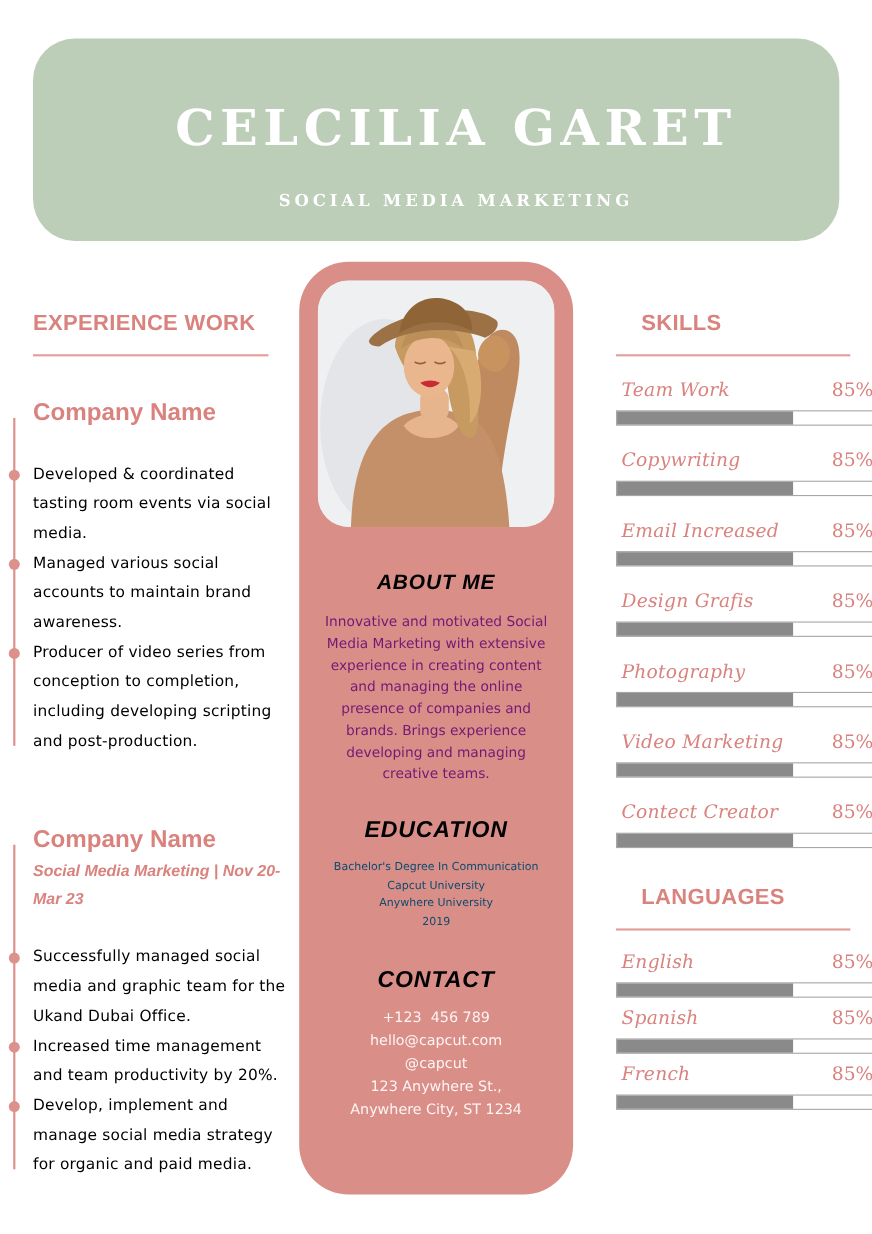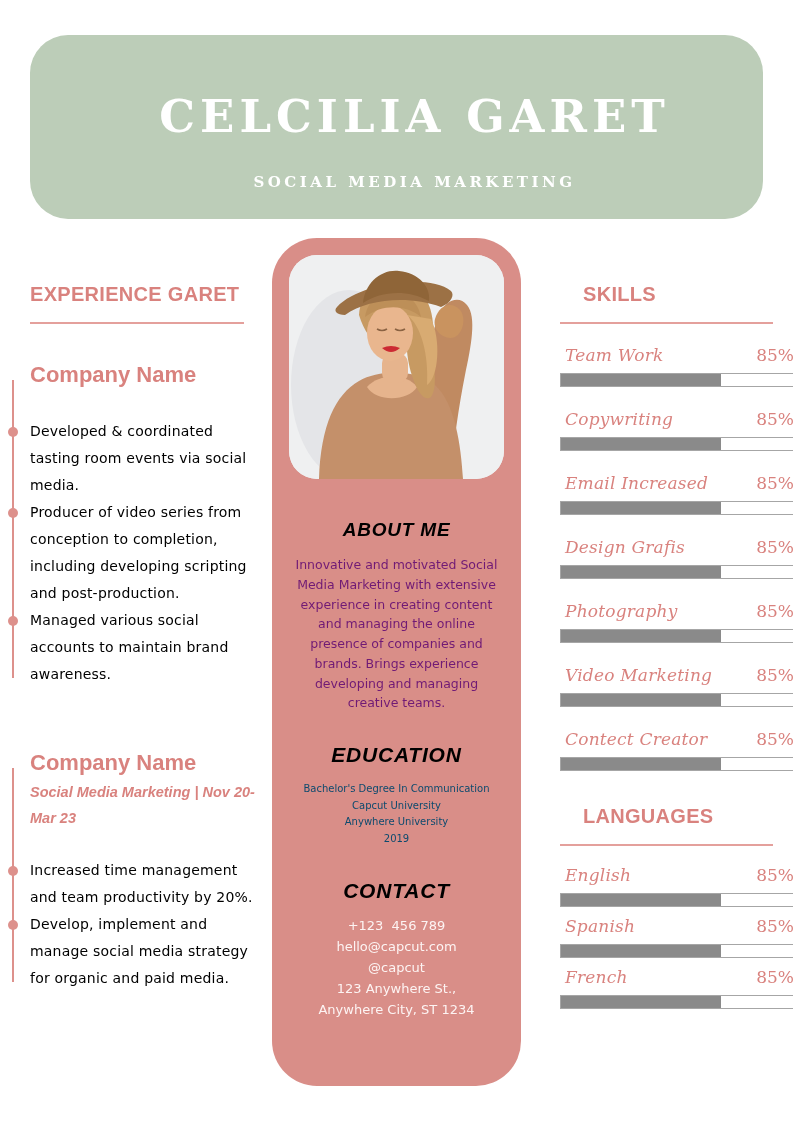--- a/index.html
+++ b/index.html
@@ -104,38 +104,39 @@
 </style>
 </head>
 <body>
 
 <div class="header-band">
   <div class="header-name">CELCILIA GARET</div>
   <div class="header-role">SOCIAL MEDIA MARKETING</div>
 </div>
 
 <div class="col-left">
-  <div class="section-title">EXPERIENCE GARET</div>
+  <div class="section-title">EXPERIENCE WORK</div>
   <hr class="rule">
 
   <div class="job">
     <div class="timeline"></div>
     <div class="job-company">Company Name</div>
     <ul class="job-bullets">
       <li>Developed &amp; coordinated tasting room events via social media.</li>
+      <li>Managed various social accounts to maintain brand awareness.</li>
       <li>Producer of video series from conception to completion, including developing scripting and post-production.</li>
-      <li>Managed various social accounts to maintain brand awareness.</li>
     </ul>
   </div>
 
   <div class="job second">
     <div class="timeline"></div>
     <div class="job-company">Company Name</div>
     <div class="job-subtitle">Social Media Marketing | Nov 20-Mar 23</div>
     <ul class="job-bullets">
+      <li>Successfully managed social media and graphic team for the Ukand Dubai Office.</li>
       <li>Increased time management and team productivity by 20%.</li>
       <li>Develop, implement and manage social media strategy for organic and paid media.</li>
     </ul>
   </div>
 </div>
 
 <div class="col-mid">
 
   <div class="photo-frame">
     <svg width="215" height="224" viewBox="0 0 215 224">

